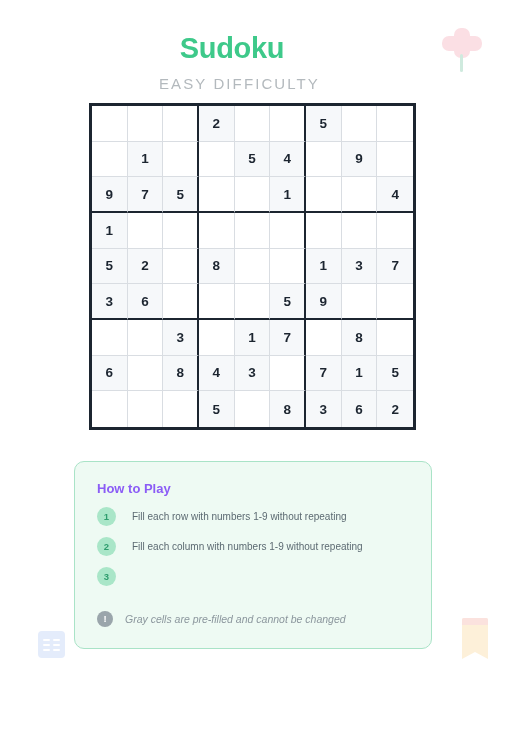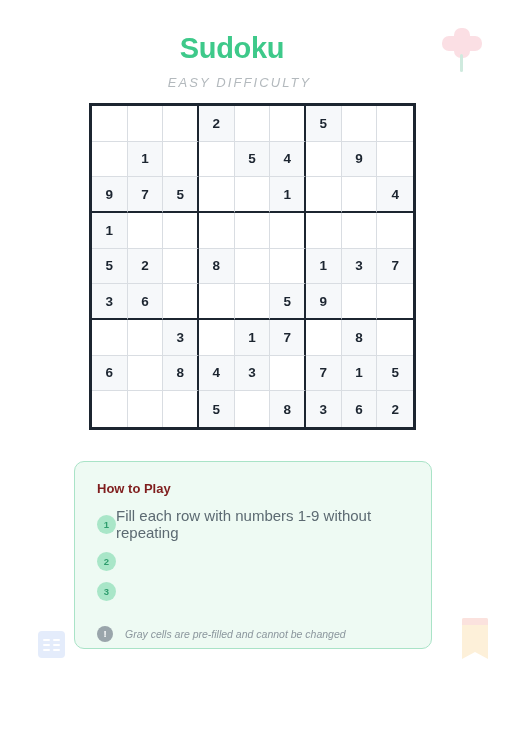--- a/index.html
+++ b/index.html
@@ -109,25 +109,24 @@
   }
   #page-title {
     margin: 0;
     font-size: 29px;
     font-weight: bold;
     letter-spacing: -0.3px;
     color: #3ec98a;
   }
   #page-subtitle {
     margin: 10px 0 0 15px;
-    font-size: 13px;
+    font-size: 15px;
     font-weight: normal;
     letter-spacing: 2.1px;
     color: #b3b9bd;
-    font-style: italic;
   }
 
   
   #sudoku-board {
     position: absolute;
     left: 89px;
     top: 103px;
     width: 327px;
     height: 327px;
     background: #ffffff;
@@ -170,42 +169,43 @@
     box-sizing: border-box;
     background: #eefaf3;
     border: 1px solid #a9e3c7;
     border-radius: 10px;
     padding: 19px 22px 0 22px;
   }
   #card-title {
     margin: 0 0 8px 0;
     font-size: 13px;
     font-weight: bold;
-    color: #7f1d1d;
+    color: #8b5cf6;
   }
   .rule-row {
     display: flex;
     align-items: center;
     margin-top: 11px;
   }
   .rule-badge {
     flex: 0 0 auto;
     width: 19px;
     height: 19px;
     border-radius: 50%;
     background: #a9e6c8;
     color: #2f9d6e;
     font-size: 9.5px;
     font-weight: bold;
     display: flex;
     align-items: center;
     justify-content: center;
   }
   .rule-text {
-    font-size: 15px;
+    margin-left: 16px;
+    font-size: 10px;
     color: #5c6a72;
   }
   .note-row {
     display: flex;
     align-items: center;
     margin-top: 25px;
   }
   #note-badge {
     flex: 0 0 auto;
     width: 16px;
@@ -342,20 +342,21 @@
 
 <div id="how-to-play-card">
   <h2 id="card-title">How to Play</h2>
   <div id="rules-list">
       <div class="rule-row">
         <div class="rule-badge">1</div>
         <div class="rule-text">Fill each row with numbers 1-9 without repeating</div>
       </div>
       <div class="rule-row">
         <div class="rule-badge">2</div>
+        <div class="rule-text">Fill each column with numbers 1-9 without repeating</div>
       </div>
       <div class="rule-row">
         <div class="rule-badge">3</div>
       </div>
     </div>
   <div class="note-row">
     <div id="note-badge">!</div>
     <div id="note-text">Gray cells are pre-filled and cannot be changed</div>
   </div>
 </div>

